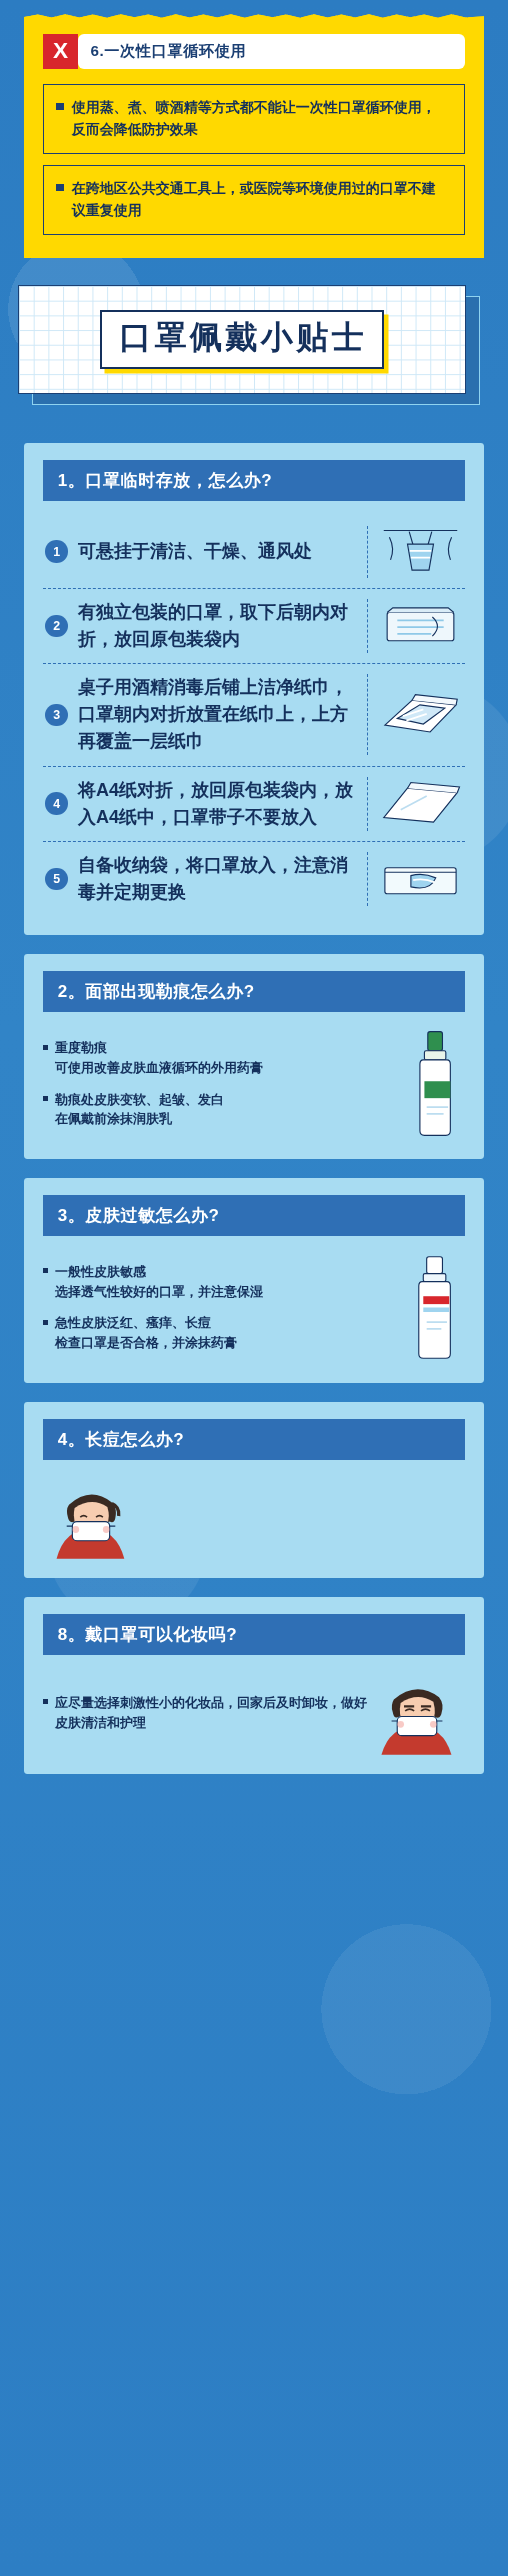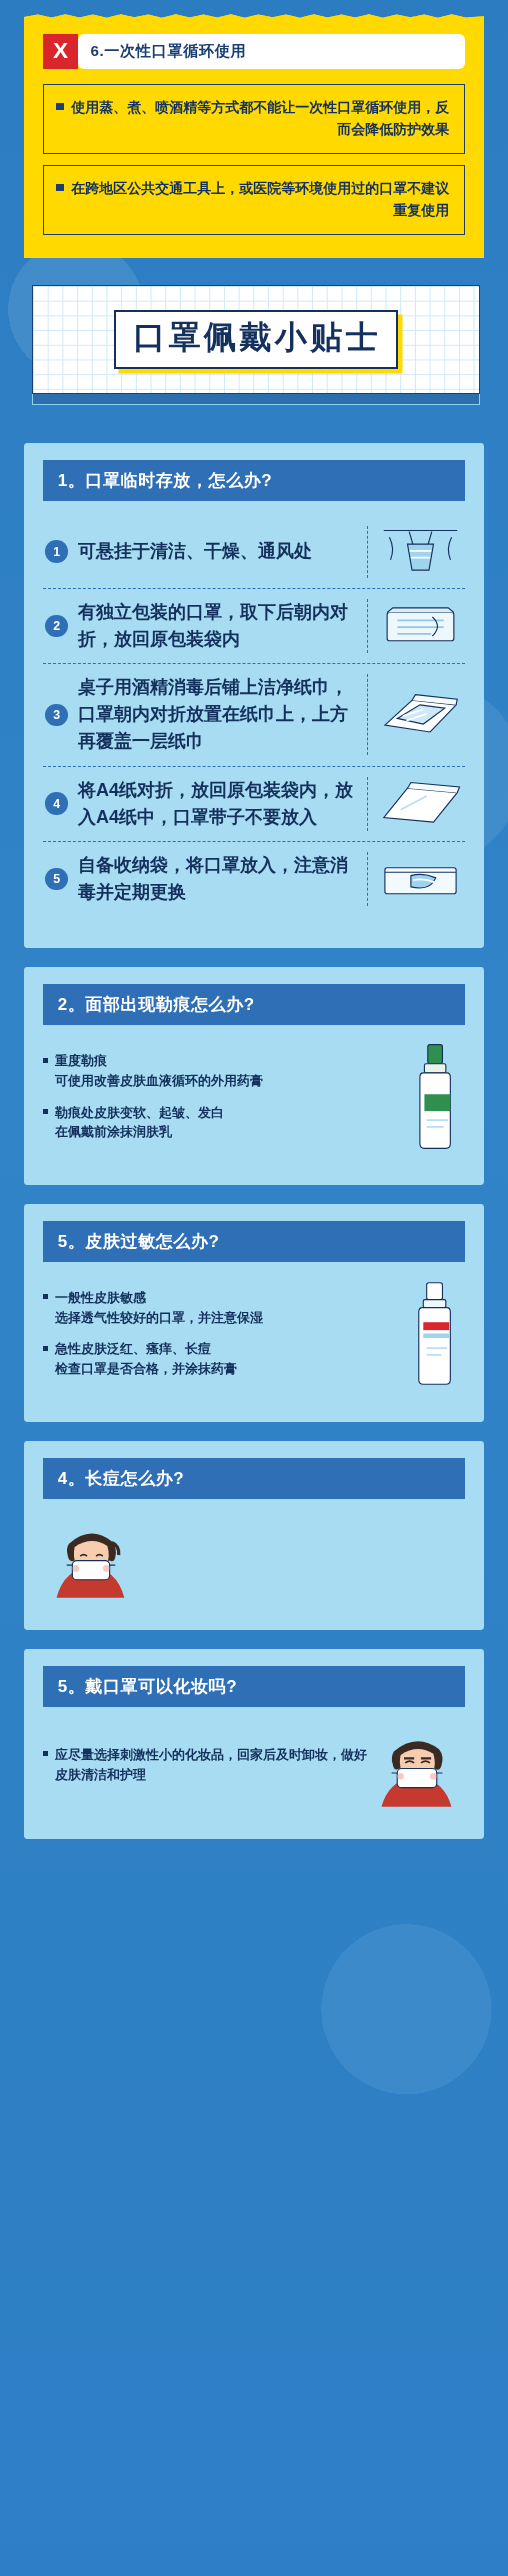--- a/index.html
+++ b/index.html
@@ -72,21 +72,21 @@
     font-weight: bold;
     color: #1b3f73;
     letter-spacing: 0.6px;
   }
   .yellow-card {
     border: 1.7px solid #1b3f73;
     background: #ffd900;
     padding: 12.4px 14.7px 12.4px 12.4px;
     margin-top: 11.3px;
     display: flex;
-    text-align: right;
+    gap: 8px;
   }
   .yellow-card:first-of-type { margin-top: 0; }
   .sq-bullet {
     width: 7.3px;
     height: 7.3px;
     background: #1b3f73;
     flex: none;
     margin-top: 5.6px;
   }
   .yellow-card p {
@@ -107,21 +107,21 @@
     position: absolute;
     left: 32px;
     top: 19px;
     width: 446px;
     height: 107px;
     background: #2a6fae;
     border: 1.7px solid #8fd3f0;
   }
   .banner-grid {
     position: absolute;
-    left: 32px;
+    left: 18px;
     top: 8px;
     width: 446px;
     height: 107px;
     background:
       linear-gradient(#cfe8f7 0.6px, transparent 0.6px) 0 0 / 14.7px 14.7px,
       linear-gradient(90deg, #cfe8f7 0.6px, transparent 0.6px) 0 0 / 14.7px 14.7px,
       #ffffff;
     border: 1.7px solid #1b3f73;
     display: flex;
     align-items: center;
@@ -136,21 +136,21 @@
     padding: 4.5px 14.7px 6.8px 17px;
     background: #ffffff;
     box-shadow: 4.5px 4.5px 0 #ffd900;
   }
 
   
   .section {
     margin: 19px 24px 0 24px;
     background: #a8dcf2;
     border-radius: 3.4px;
-    padding: 17px 19px 32px 19px;
+    padding: 17px 19px 19px 19px;
   }
   .sec-title-bar {
     background: #2f6fb5;
     color: #ffffff;
     font-size: 17px;
     font-weight: bold;
     padding: 9px 14.7px;
     letter-spacing: 0.6px;
   }
   .sec-body {
@@ -361,21 +361,21 @@
           <rect x="38" y="42" width="38" height="16" rx="3" fill="#e8f4ea" stroke="#14305c" stroke-width="2"></rect>
           <path d="M36 58 h42 q6 0 6 8 v118 q0 8 -8 8 h-38 q-8 0 -8 -8 v-118 q0 -8 6 -8 z" fill="#ffffff" stroke="#14305c" stroke-width="2"></path>
           <rect x="38" y="96" width="46" height="30" fill="#2f8f4e"></rect>
           <path d="M42 142 h38 M42 154 h30" stroke="#bcddf0" stroke-width="3"></path>
         </svg>
       </div>
     </div>
   </div>
 
   <div class="section">
-    <div class="sec-title-bar">5。皮肤过敏怎么办?</div>
+    <div class="sec-title-bar">3。皮肤过敏怎么办?</div>
     <div class="sec-body with-art">
       <div class="bullets">
         <div class="bullet-item">
           <div class="sm-bullet"></div>
           <div class="bullet-text" style="white-space:pre-line">一般性皮肤敏感
 选择透气性较好的口罩，并注意保湿</div>
         </div>
         <div class="bullet-item">
           <div class="sm-bullet"></div>
           <div class="bullet-text" style="white-space:pre-line">急性皮肤泛红、瘙痒、长痘
@@ -408,21 +408,21 @@
           <path d="M66 76 q6 -5 12 0 M94 76 q6 -5 12 0" stroke="#3a2a22" stroke-width="3" fill="none"></path>
           <circle cx="58" cy="98" r="6" fill="#f3a7a0" opacity="0.6"></circle>
           <circle cx="112" cy="98" r="6" fill="#f3a7a0" opacity="0.6"></circle>
           <path d="M122 52 q14 6 12 22" stroke="#3a2a22" stroke-width="6" fill="none"></path>
         </svg>
       </div>
     </div>
   </div>
 
   <div class="section">
-    <div class="sec-title-bar">5。戴口罩可以化妆吗?</div>
+    <div class="sec-title-bar">8。戴口罩可以化妆吗?</div>
     <div class="sec-body with-art">
       <div class="bullets">
         <div class="bullet-item">
           <div class="sm-bullet"></div>
           <div class="bullet-text">应尽量选择刺激性小的化妆品，回家后及时卸妆，做好皮肤清洁和护理</div>
         </div>
       </div>
       <div class="art">
         <svg viewBox="0 0 170 150" width="96" height="85">
           <path d="M22 150 q14 -50 62 -52 q48 2 62 52 z" fill="#c43a2e"></path>

